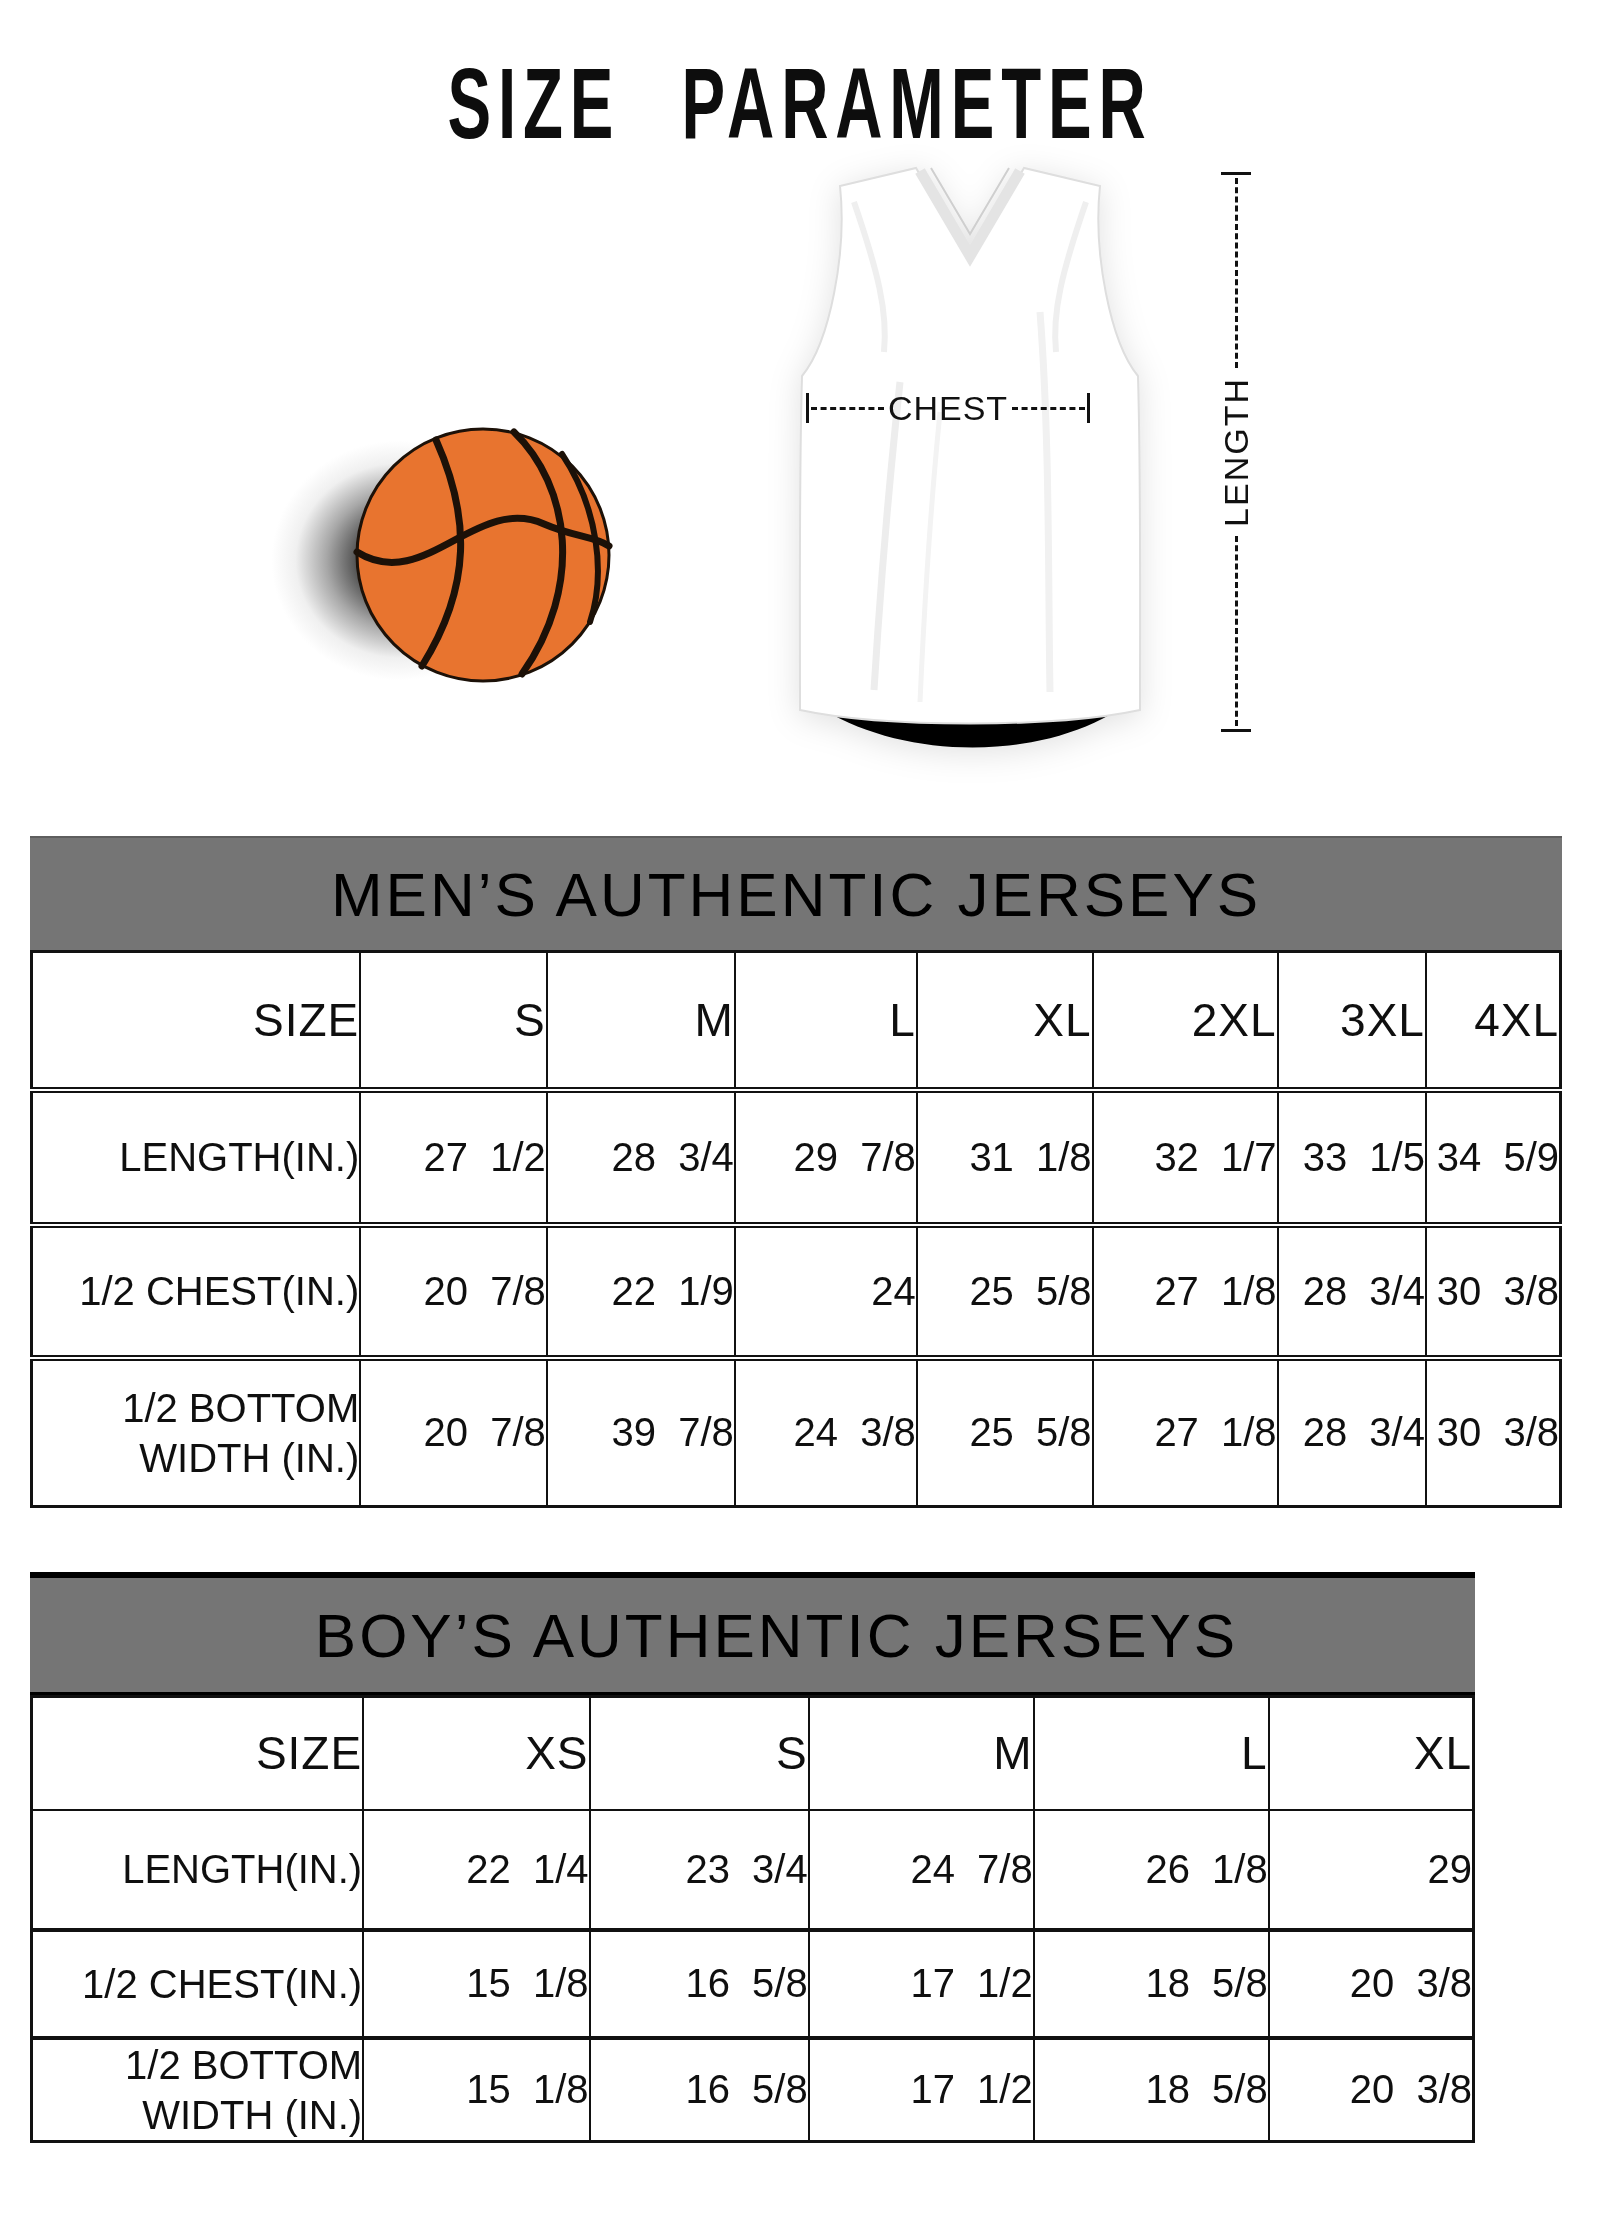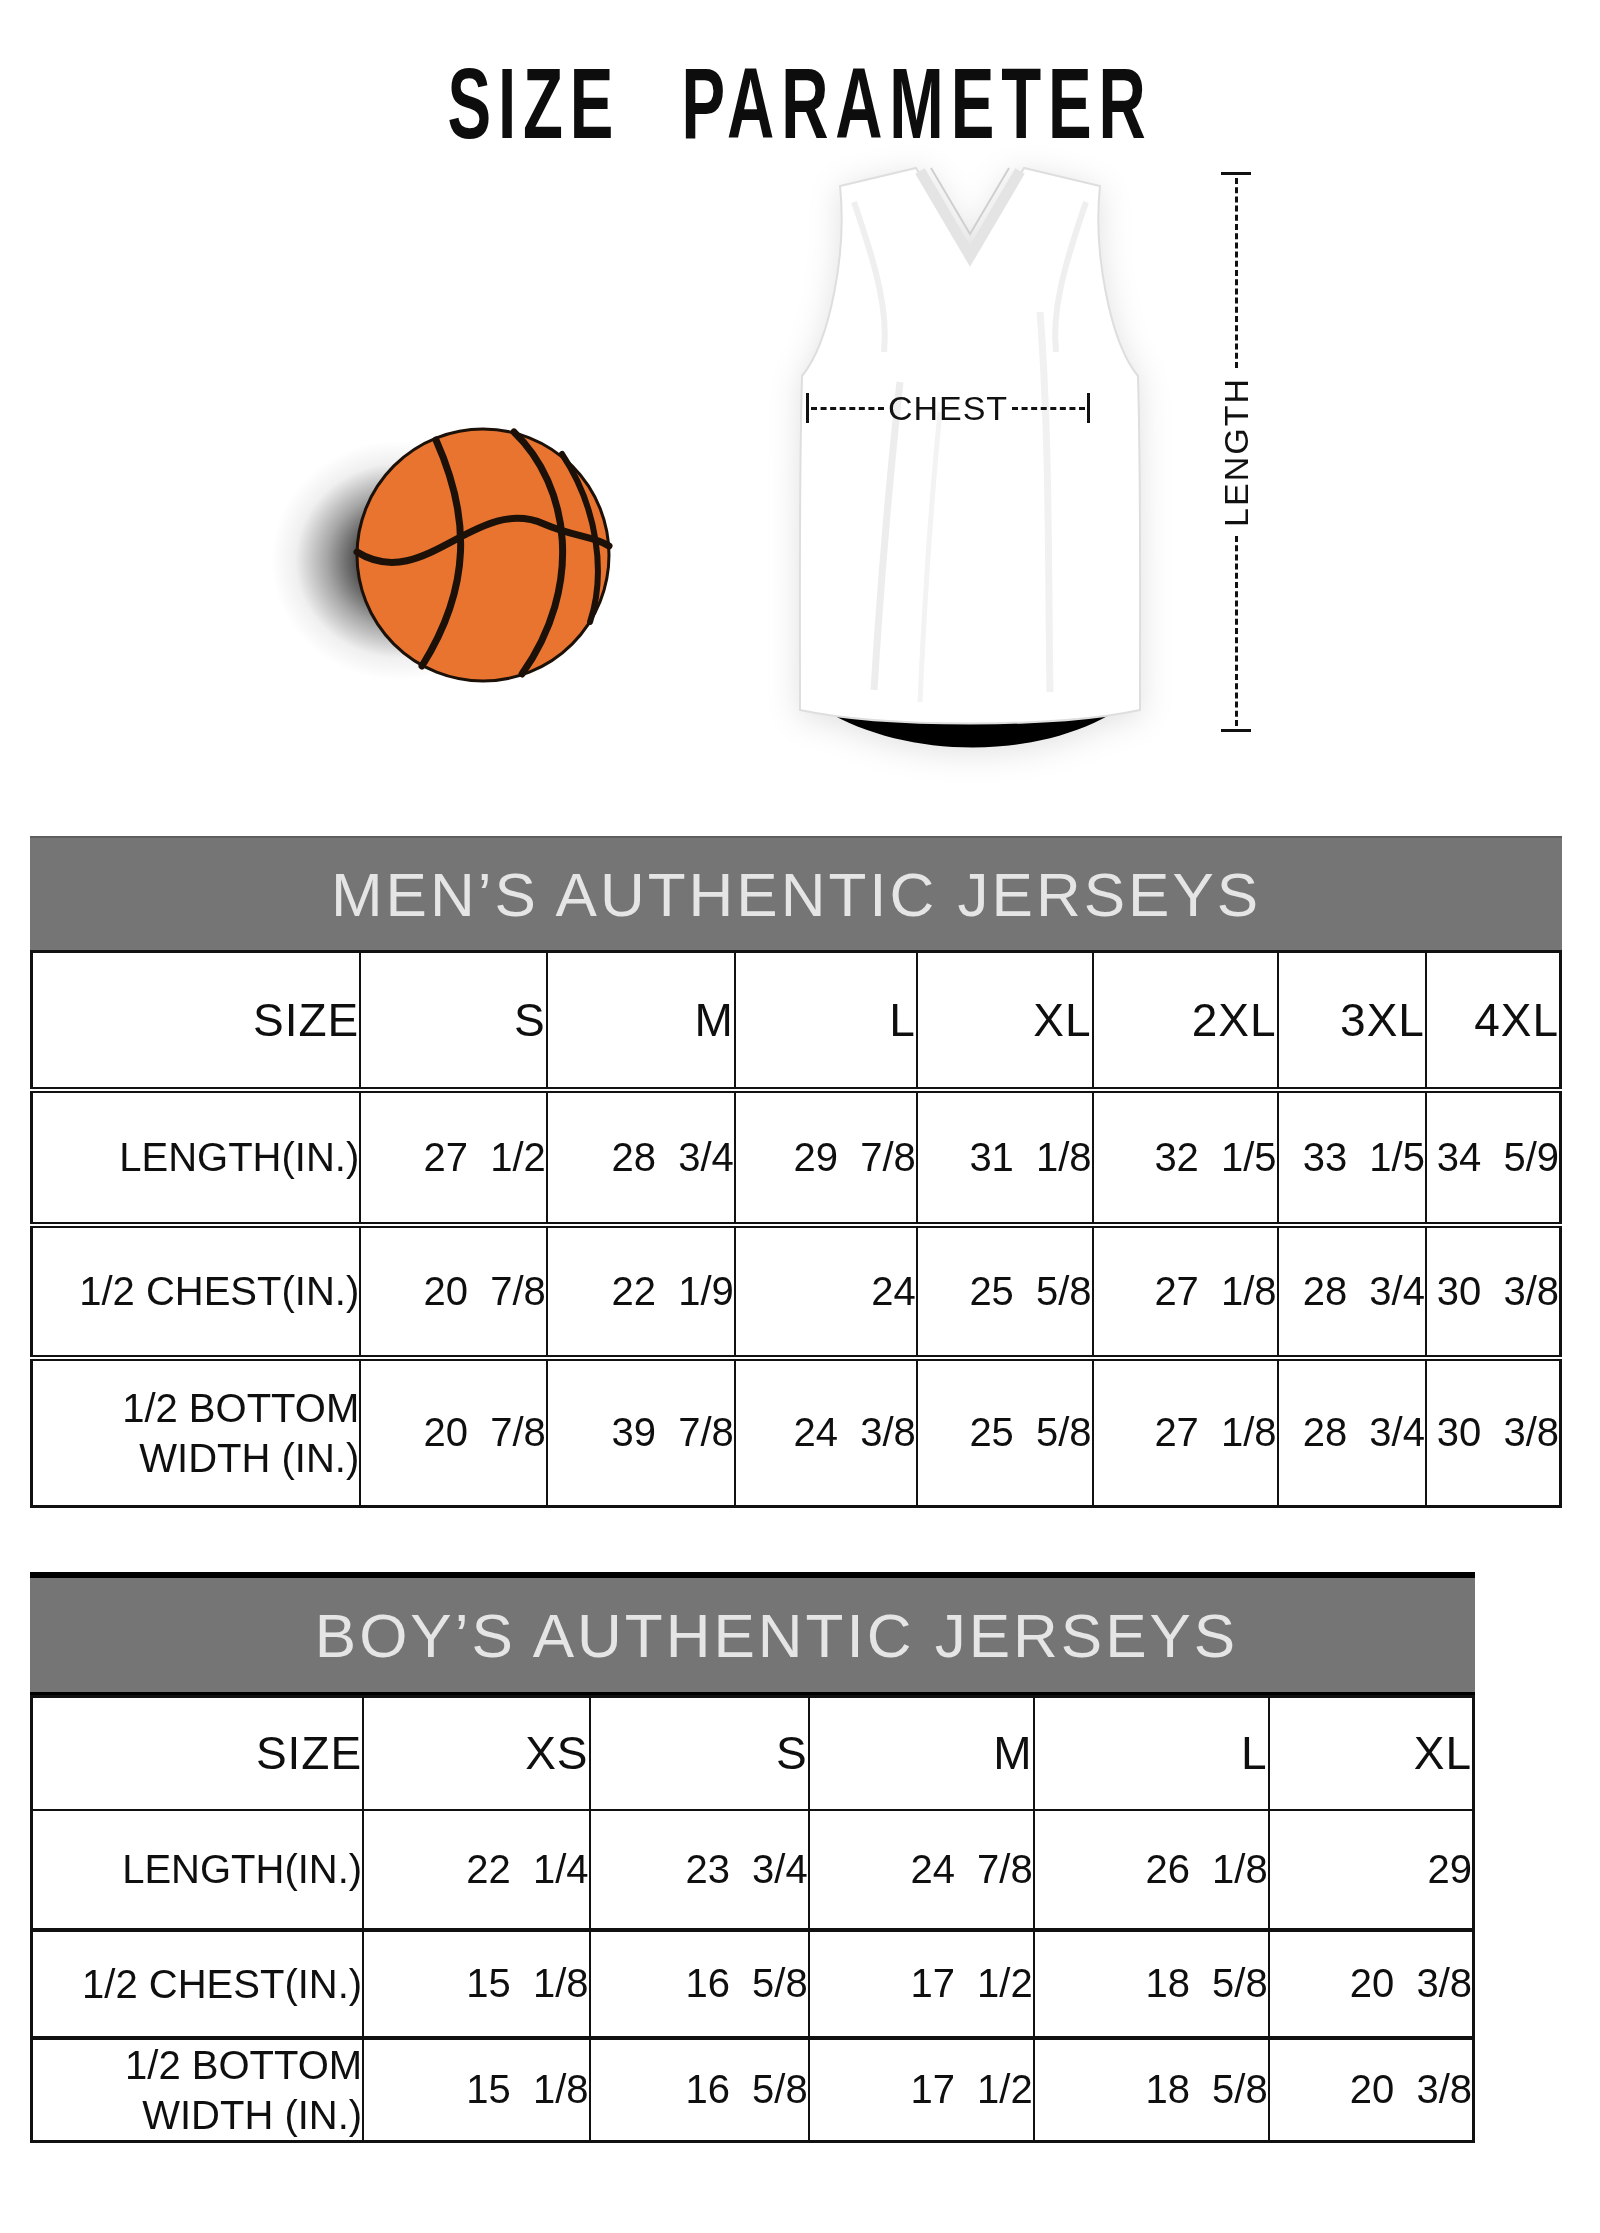--- a/index.html
+++ b/index.html
@@ -50,21 +50,21 @@
   }
   .length-line .tick { height:3px; width:30px; background:#111; }
   .length-line .dash { flex:1; width:0; border-left:3px dashed #111; margin:3px 0; }
   .length-line .lbl {
     font-size:34px; letter-spacing:2px; white-space:nowrap;
     writing-mode:vertical-rl; transform:rotate(180deg); padding:6px 0;
   }
 
   
   .band {
-    position:absolute; background:#757575; color:#e5e5e5;
+    position:absolute; background:#757575; color:#000000;
     display:flex; align-items:center; justify-content:center;
     font-size:62px; letter-spacing:3px; white-space:nowrap;
   }
   .band-mens { left:30px; top:836px; width:1532px; height:114px; border-top:2px solid #5e5e5e; }
   .band-boys { left:30px; top:1572px; width:1445px; height:123px;
                border-top:6px solid #000; border-bottom:3px solid #000;padding-left:48px; }
 
   
   table.sizes {
     position:absolute; border-collapse:collapse; table-layout:fixed;
@@ -180,21 +180,21 @@
       <th>2XL</th>
       <th>3XL</th>
       <th>4XL</th>
     </tr>
     <tr class="r1 sep">
       <td class="row-label">LENGTH(IN.)</td>
       <td class="val">27 1/2</td>
       <td class="val">28 3/4</td>
       <td class="val">29 7/8</td>
       <td class="val">31 1/8</td>
-      <td class="val">32 1/5</td>
+      <td class="val">32 1/7</td>
       <td class="val">33 1/5</td>
       <td class="val">34 5/9</td>
     </tr>
     <tr class="r2 sep">
       <td class="row-label">1/2 CHEST(IN.)</td>
       <td class="val">20 7/8</td>
       <td class="val">22 1/9</td>
       <td class="val">24</td>
       <td class="val">25 5/8</td>
       <td class="val">27 1/8</td>

